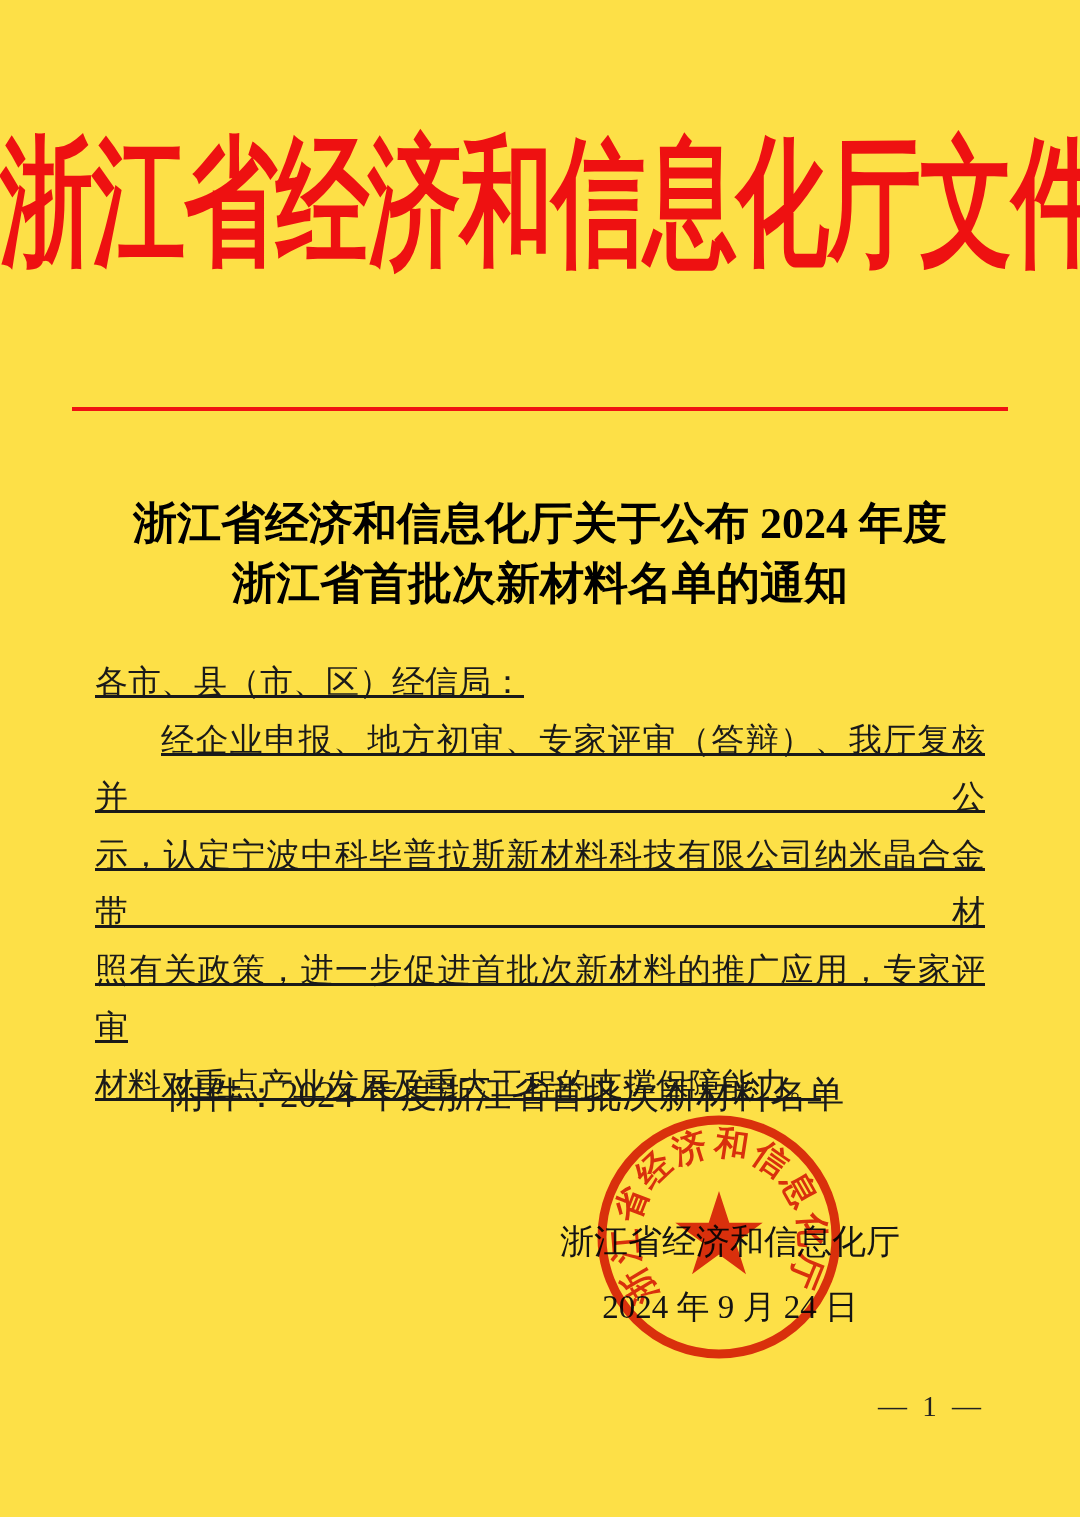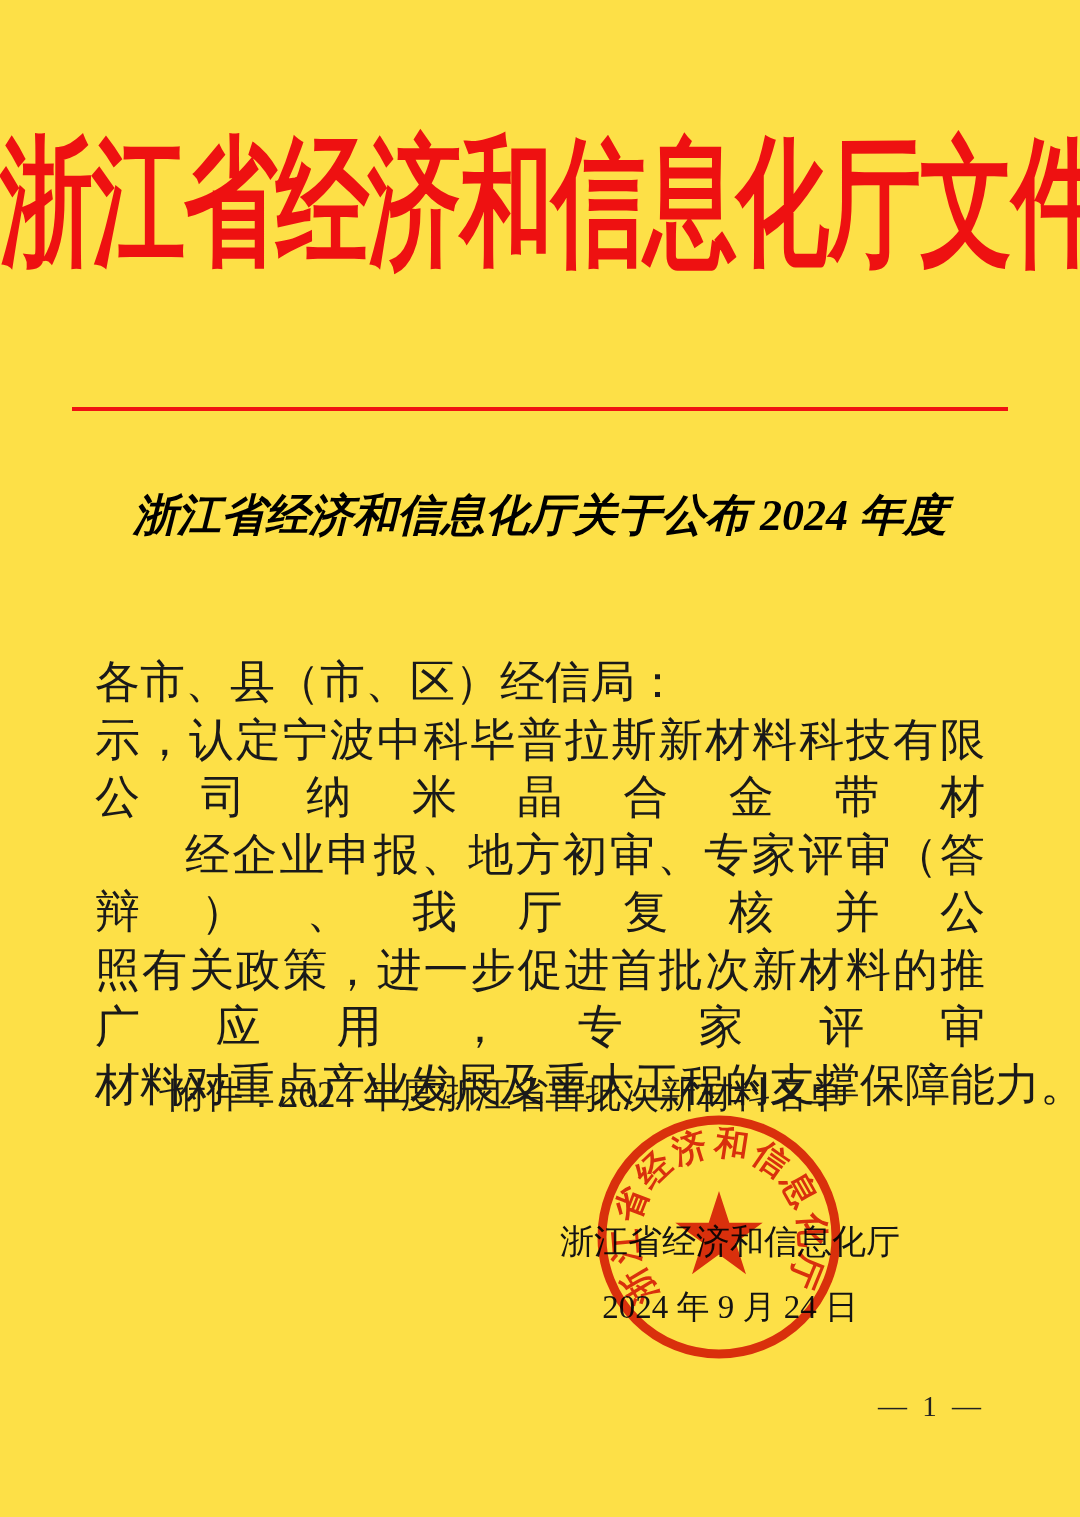--- a/index.html
+++ b/index.html
@@ -17,26 +17,25 @@
   .doc-no{
     position:absolute;top:333px;left:0;width:100%;
     text-align:center;font-size:30px;letter-spacing:3px;color:#151515;
   }
   .red-rule{
     position:absolute;top:407px;left:72px;right:72px;height:4px;background:#f01212;
   }
   .title{
     position:absolute;top:478px;left:40px;right:40px;
     text-align:center;font-size:44px;font-weight:bold;line-height:60px;color:#000;
-    margin:8px;
-    font-style:italic;
+    margin:16px;
   }
   .body-text{
     position:absolute;top:654px;left:95px;width:890px;
-    font-size:45px;line-height:57.5px;color:#1a1a1a;
+    font-size:33px;line-height:57.5px;color:#1a1a1a;text-decoration:underline;
   }
   .bline{white-space:nowrap;}
   .bline.fill{white-space:normal;text-align:justify;text-align-last:justify;}
   .bline.indent{text-indent:2em;}
   .attachment{
     position:absolute;top:1070px;left:95px;width:890px;
     font-size:37px;color:#1a1a1a;text-indent:2em;white-space:nowrap;
   }
   .sign-block{
     position:absolute;top:1222px;left:540px;width:380px;
@@ -58,26 +57,27 @@
 
 <div class="page">
 
   <div class="red-head">浙江省经济和信息化厅文件</div>
 
 
   <div class="red-rule"></div>
 
   <div class="title">
     <div>浙江省经济和信息化厅关于公布 2024 年度</div>
+    <div>浙江省首批次新材料名单的通知</div>
   </div>
 
   <div class="body-text">
       <div class="bline">各市、县（市、区）经信局：</div>
+      <div class="bline indent fill">经企业申报、地方初审、专家评审（答辩）、我厅复核并公</div>
       <div class="bline fill">示，认定宁波中科毕普拉斯新材料科技有限公司纳米晶合金带材</div>
-      <div class="bline indent fill">经企业申报、地方初审、专家评审（答辩）、我厅复核并公</div>
       <div class="bline fill">照有关政策，进一步促进首批次新材料的推广应用，专家评审</div>
       <div class="bline">材料对重点产业发展及重大工程的支撑保障能力。</div>
     </div>
 
   <div class="attachment">附件：2024 年度浙江省首批次新材料名单</div>
 
   <div class="sign-block">
     <div class="sign-agency">浙江省经济和信息化厅</div>
     <div class="sign-date">2024 年 9 月 24 日</div>
   </div>

